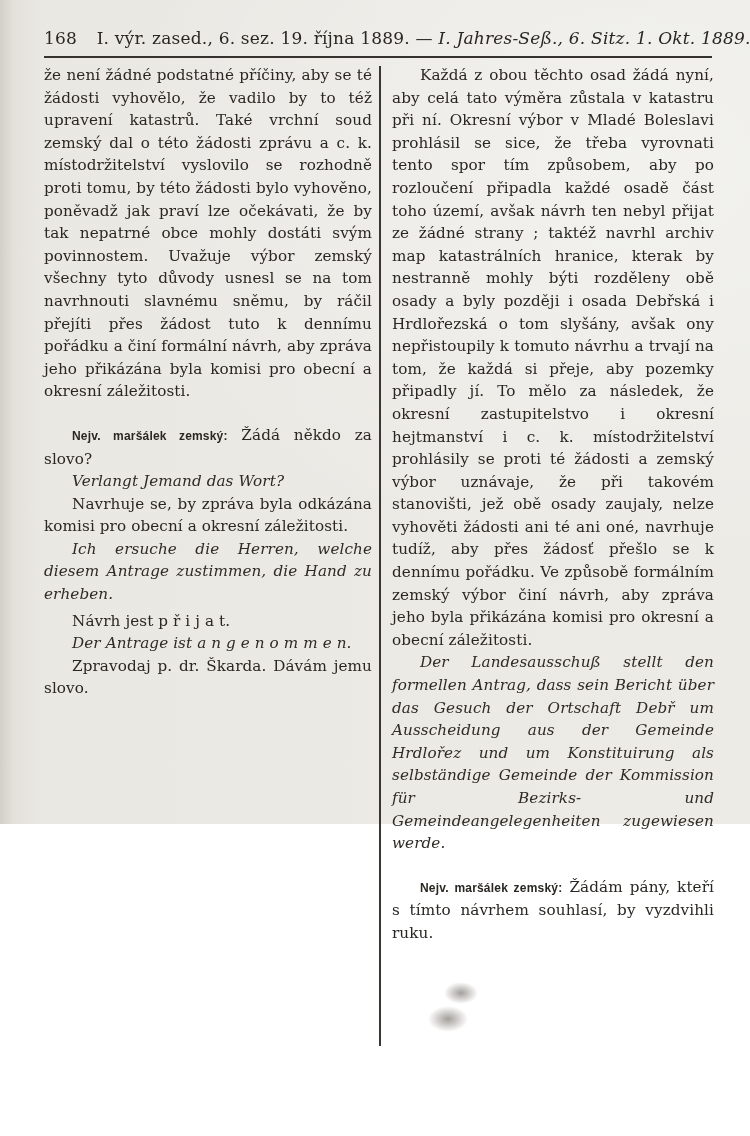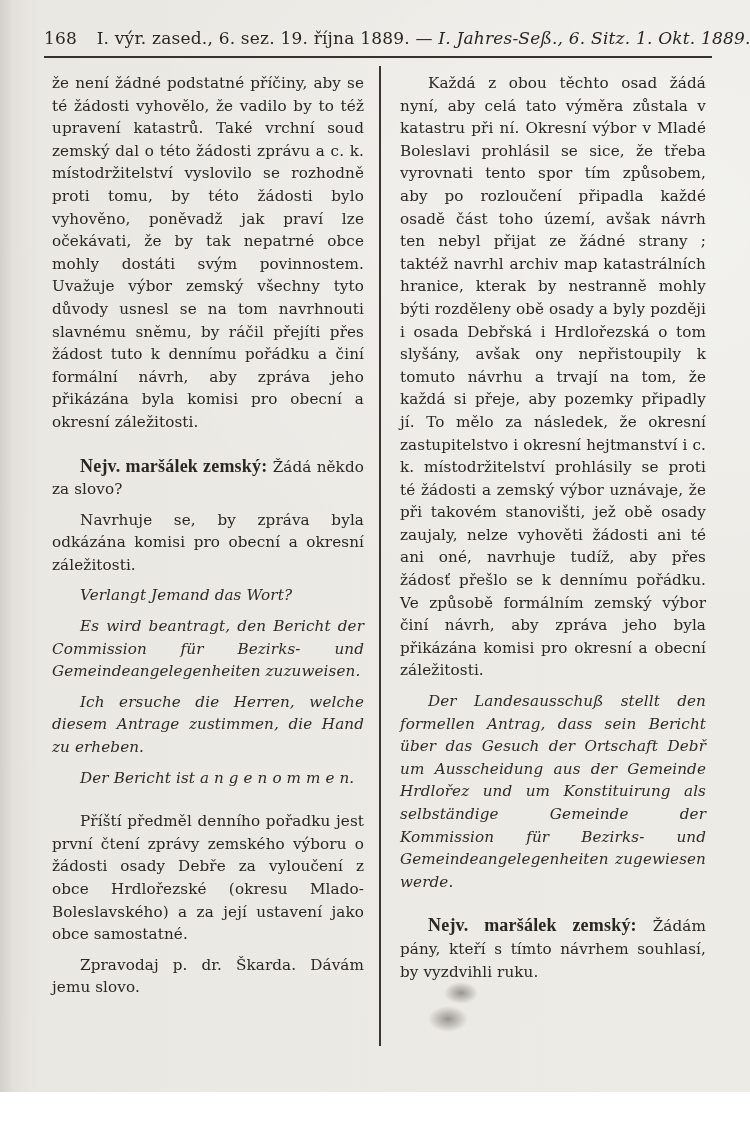--- a/index.html
+++ b/index.html
@@ -1,18 +1,18 @@
 <!DOCTYPE html>
 <html><head>
 <meta charset="utf-8">
 <style>
   html,body{margin:0;padding:0;}
   body{width:750px;height:1136px;overflow:hidden;}
   .page{
-    position:relative;width:750px;height:1092px;
+    position:relative;width:750px;height:824px;
     background:
       radial-gradient(ellipse 900px 700px at 85% 20%, rgba(255,255,255,.35), rgba(255,255,255,0) 60%),
       linear-gradient(90deg,#d3d0ca 0px,#e4e1dc 14px,#eae8e3 40px,#ecebe6 100%);
     color:#2a2723;
     font-family:"DejaVu Serif","Liberation Serif",serif;
   }
   
   .header{
     position:absolute;left:44px;top:28px;width:668px;
     font-size:17px;letter-spacing:.2px;white-space:nowrap;
@@ -28,28 +28,28 @@
     background:#3a3631;
   }
   
   .col{
     position:absolute;top:64px;
     font-size:15.2px;line-height:22.6px;letter-spacing:.1px;
     text-align:justify;
   }
   .col-left{left:44px;width:328px;}
   .col-right{left:392px;width:322px;}
-  p.para{margin:8px;text-indent:28px;}
+  p.para{margin:0;text-indent:28px;}
   p.noindent{text-indent:0;}
   p.gap{margin-top:21px;}
   p.smallgap{margin-top:4px;}
   .de-text{font-style:italic;font-weight:500;color:#2e2a25;}
   .speaker{
-    font-family:Liberation Serif, serif;
-    font-weight:bold;font-size:18px;letter-spacing:.2px;
+    font-family:Liberation Sans, sans-serif;
+    font-weight:bold;font-size:12px;letter-spacing:.2px;
     font-style:normal;
   }
   .smudge{
     position:absolute;border-radius:50%;
     background:radial-gradient(closest-side, rgba(70,62,54,.5), rgba(70,62,54,0));
   }
   .smudge.s1{left:444px;top:982px;width:34px;height:22px;}
   .smudge.s2{left:428px;top:1006px;width:40px;height:26px;}
 </style>
 </head>
@@ -62,26 +62,25 @@
     <span>I. výr. zased., 6. sez. 19. října 1889.</span>
     <span>—</span>
     <span class="de">I. Jahres-Seß., 6. Sitz. 1. Okt. 1889.</span>
   </div>
   <div class="rule"></div>
   <div class="divider"></div>
 
   <div class="col col-left">
     <p class="para noindent">že není žádné podstatné příčiny, aby se té žádosti vyhovělo, že vadilo by to též upravení katastrů. Také vrchní soud zemský dal o této žádosti zprávu a c. k. místodržitelství vyslovilo se rozhodně proti tomu, by této žádosti bylo vyhověno, poněvadž jak praví lze očekávati, že by tak nepatrné obce mohly dostáti svým povinnostem. Uvažuje výbor zemský všechny tyto důvody usnesl se na tom navrhnouti slavnému sněmu, by ráčil přejíti přes žádost tuto k dennímu pořádku a činí formální návrh, aby zpráva jeho přikázána byla komisi pro obecní a okresní záležitosti.</p>
     <p class="para gap"><span class="speaker">Nejv. maršálek zemský:</span><span> Žádá někdo za slovo?</span></p>
+    <p class="para de-text">Verlangt Jemand das Wort?</p>
     <p class="para">Navrhuje se, by zpráva byla odkázána komisi pro obecní a okresní záležitosti.</p>
-    <p class="para de-text">Verlangt Jemand das Wort?</p>
-    <p class="para de-text">Es wird beantragt, den Bericht der Commission für Bezirks- und Gemeindeangelegenheiten zuzuweisen.</p>
     <p class="para de-text">Ich ersuche die Herren, welche diesem Antrage zustimmen, die Hand zu erheben.</p>
-    <p class="para de-text">Der Bericht ist a n g e n o m m e n.</p>
-    <p class="para gap">Příští předměl denního pořadku jest první čtení zprávy zemského výboru o žádosti osady Debře za vyloučení z obce Hrdlořezské (okresu Mlado-Boleslavského) a za její ustavení jako obce samostatné.</p>
+    <p class="para smallgap">Návrh jest p ř i j a t.</p>
+    <p class="para de-text">Der Antrage ist a n g e n o m m e n.</p>
     <p class="para">Zpravodaj p. dr. Škarda. Dávám jemu slovo.</p>
 
   </div>
 
   <div class="col col-right">
     <p class="para">Každá z obou těchto osad žádá nyní, aby celá tato výměra zůstala v katastru při ní. Okresní výbor v Mladé Boleslavi prohlásil se sice, že třeba vyrovnati tento spor tím způsobem, aby po rozloučení připadla každé osadě část toho území, avšak návrh ten nebyl přijat ze žádné strany ; taktéž navrhl archiv map katastrálních hranice, kterak by nestranně mohly býti rozděleny obě osady a byly později i osada Debřská i Hrdlořezská o tom slyšány, avšak ony nepřistoupily k tomuto návrhu a trvají na tom, že každá si přeje, aby pozemky připadly jí. To mělo za následek, že okresní zastupitelstvo i okresní hejtmanství i c. k. místodržitelství prohlásily se proti té žádosti a zemský výbor uznávaje, že při takovém stanovišti, jež obě osady zaujaly, nelze vyhověti žádosti ani té ani oné, navrhuje tudíž, aby přes žádosť přešlo se k dennímu pořádku. Ve způsobě formálním zemský výbor činí návrh, aby zpráva jeho byla přikázána komisi pro okresní a obecní záležitosti.</p>
     <p class="para de-text">Der Landesausschuß stellt den formellen Antrag, dass sein Bericht über das Gesuch der Ortschaft Debř um Ausscheidung aus der Gemeinde Hrdlořez und um Konstituirung als selbständige Gemeinde der Kommission für Bezirks- und Gemeindeangelegenheiten zugewiesen werde.</p>
     <p class="para gap"><span class="speaker">Nejv. maršálek zemský:</span><span> Žádám pány, kteří s tímto návrhem souhlasí, by vyzdvihli ruku.</span></p>
 
   </div>

